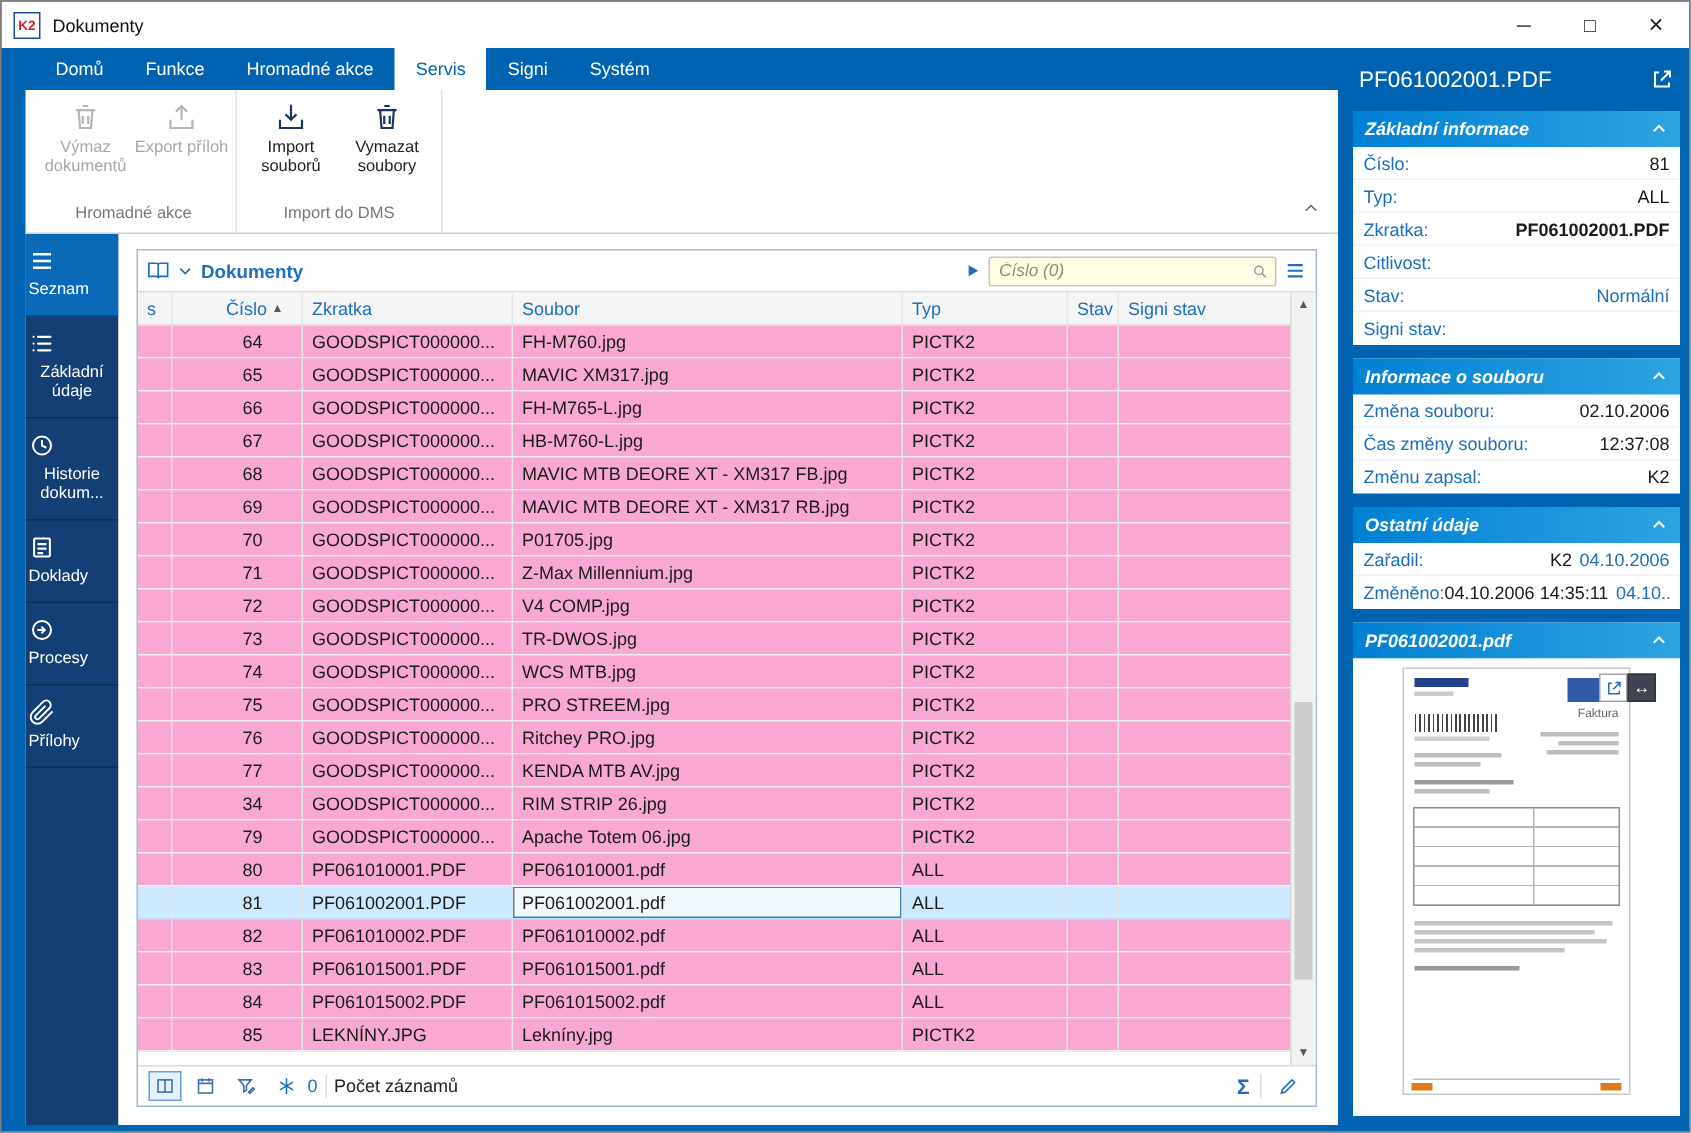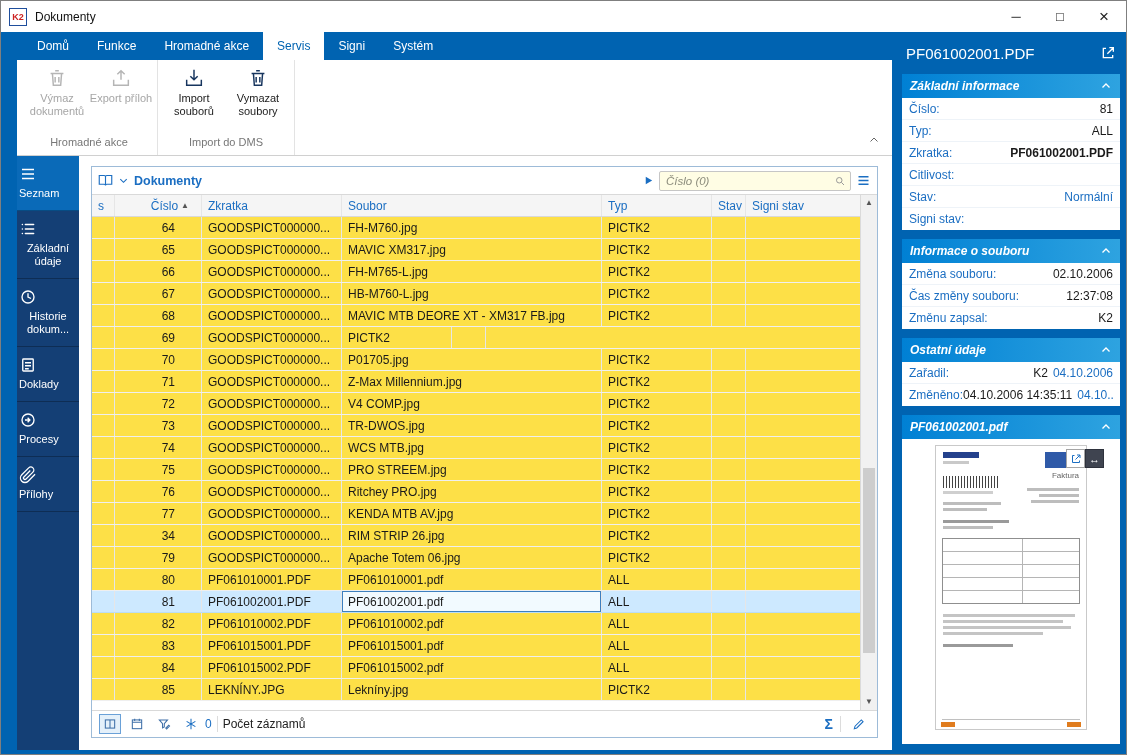--- a/index.html
+++ b/index.html
@@ -66,21 +66,21 @@
   .c0 { width:23px; flex:0 0 23px; }
   .c1 { width:87px; flex:0 0 87px; }
   .c2 { width:140px; flex:0 0 140px; }
   .c3 { width:260px; flex:0 0 260px; }
   .c4 { width:110px; flex:0 0 110px; }
   .c5 { width:34px; flex:0 0 34px; }
   .c6 { flex:1; border-right:0; }
   .grid-header .c1 { justify-content:flex-end; padding-right:12px; }
   .sort { font-size:8px; color:#555; margin-left:3px; }
   .grid-body { flex:1; overflow:hidden; }
-  .grid-row { display:flex; height:22px; border-bottom:1px solid #EFEFEF; font-size:12px; color:#1A1A1A; background:#fde047; }
+  .grid-row { display:flex; height:22px; border-bottom:1px solid #EFEFEF; font-size:12px; color:#1A1A1A; background:#f9a8d4; }
   .grid-row .num { justify-content:flex-end; padding-right:26px; }
   .grid-row.selected { background:#CDE9FF; border-bottom-color:#BBDDF5; }
   .cell-focus { background:#F2FAFF; box-shadow:inset 0 0 0 1px #3D7FBF; }
 
   .vscroll { width:17px; flex:0 0 17px; background:#F1F1F1; border-left:1px solid #DADADA; position:relative; display:flex; flex-direction:column; justify-content:space-between; align-items:center; padding:3px 0; }
   .vs-arrow { color:#555; font-size:8px; line-height:10px; }
   .vs-thumb { position:absolute; left:2px; right:2px; top:53%; height:36%; background:#CDCDCD; }
 
   .tc-footer { height:27px; flex:0 0 27px; border-top:1px solid #D9D9D9; display:flex; align-items:center; gap:5px; padding:0 7px; font-size:12px; color:#222; }
   .ftool { width:22px; height:20px; display:flex; align-items:center; justify-content:center; color:#3E6FA8; }
@@ -384,20 +384,21 @@
                       <div class="gc c2">GOODSPICT000000...</div>
                       <div class="gc c3">MAVIC MTB DEORE XT - XM317 FB.jpg</div>
                       <div class="gc c4">PICTK2</div>
                       <div class="gc c5"></div>
                       <div class="gc c6"></div>
                     </div>
                     <div class="grid-row">
                       <div class="gc c0"></div>
                       <div class="gc c1 num">69</div>
                       <div class="gc c2">GOODSPICT000000...</div>
+                      <div class="gc c3">MAVIC MTB DEORE XT - XM317 RB.jpg</div>
                       <div class="gc c4">PICTK2</div>
                       <div class="gc c5"></div>
                       <div class="gc c6"></div>
                     </div>
                     <div class="grid-row">
                       <div class="gc c0"></div>
                       <div class="gc c1 num">70</div>
                       <div class="gc c2">GOODSPICT000000...</div>
                       <div class="gc c3">P01705.jpg</div>
                       <div class="gc c4">PICTK2</div>

